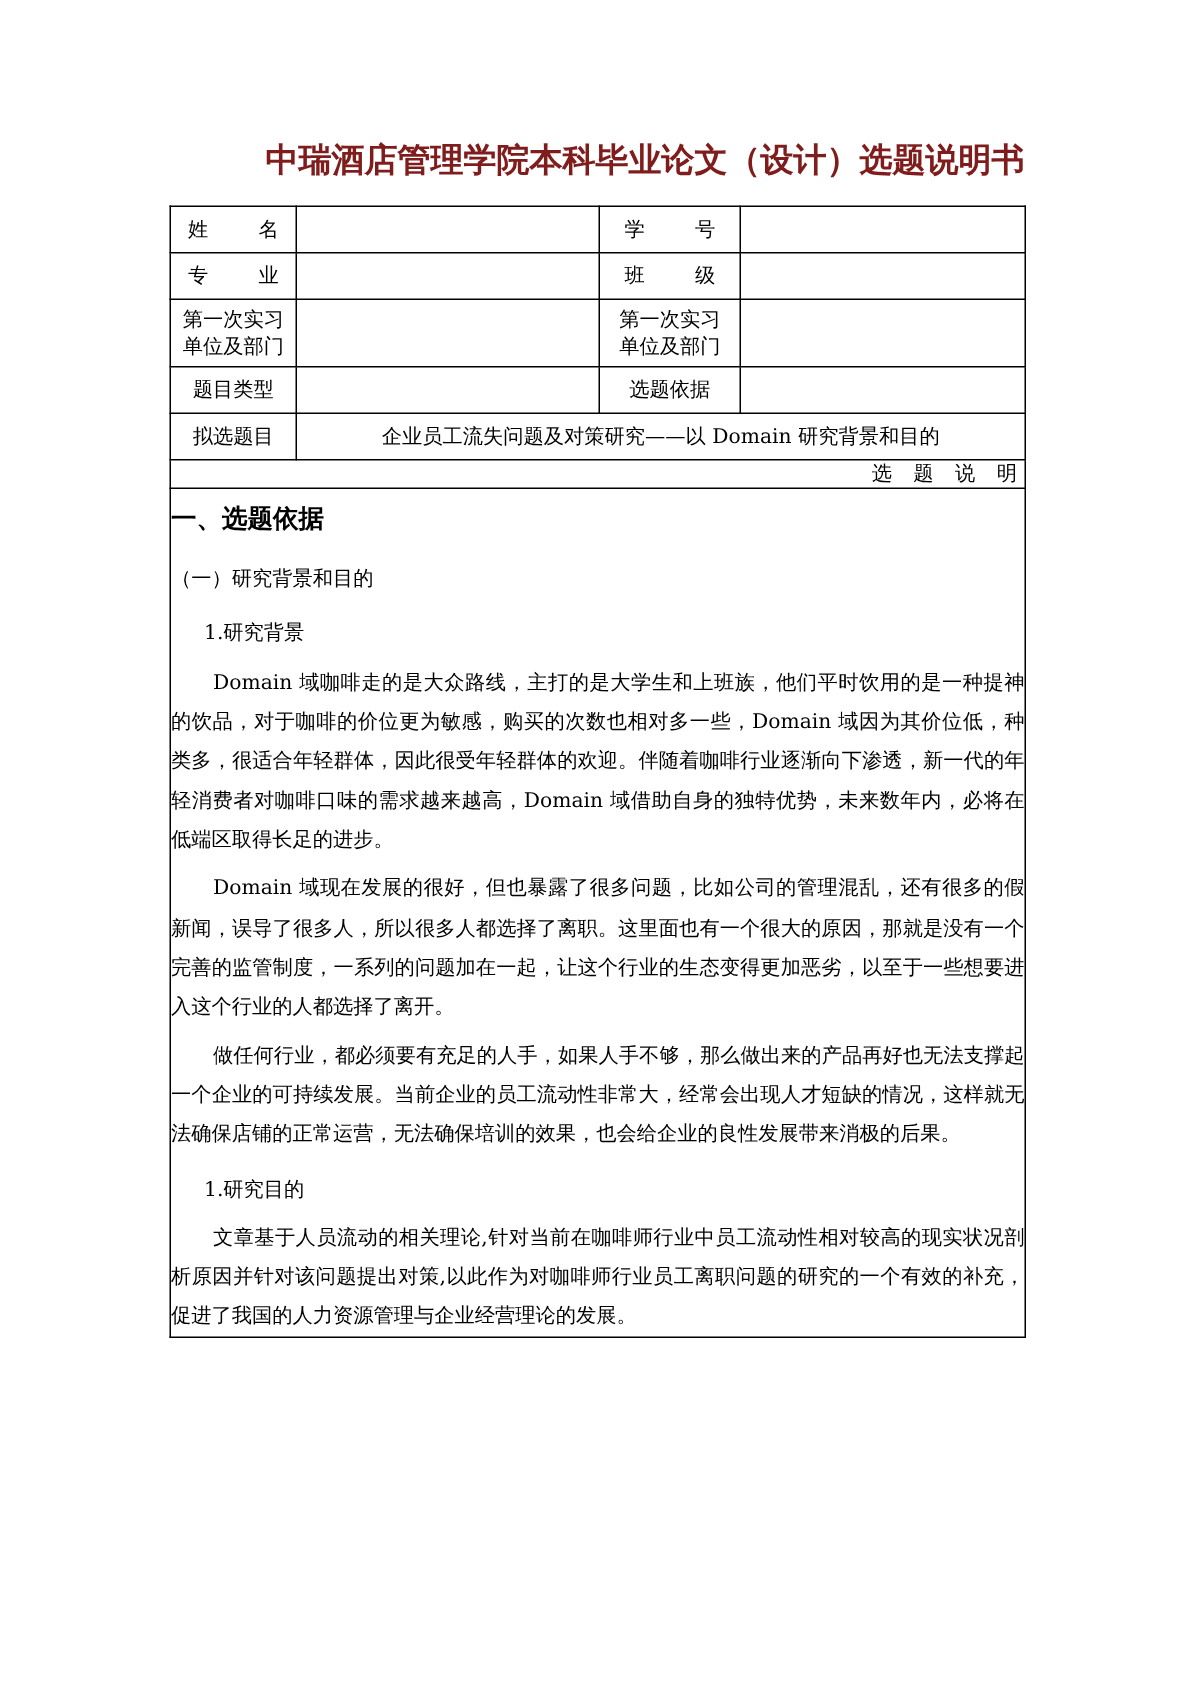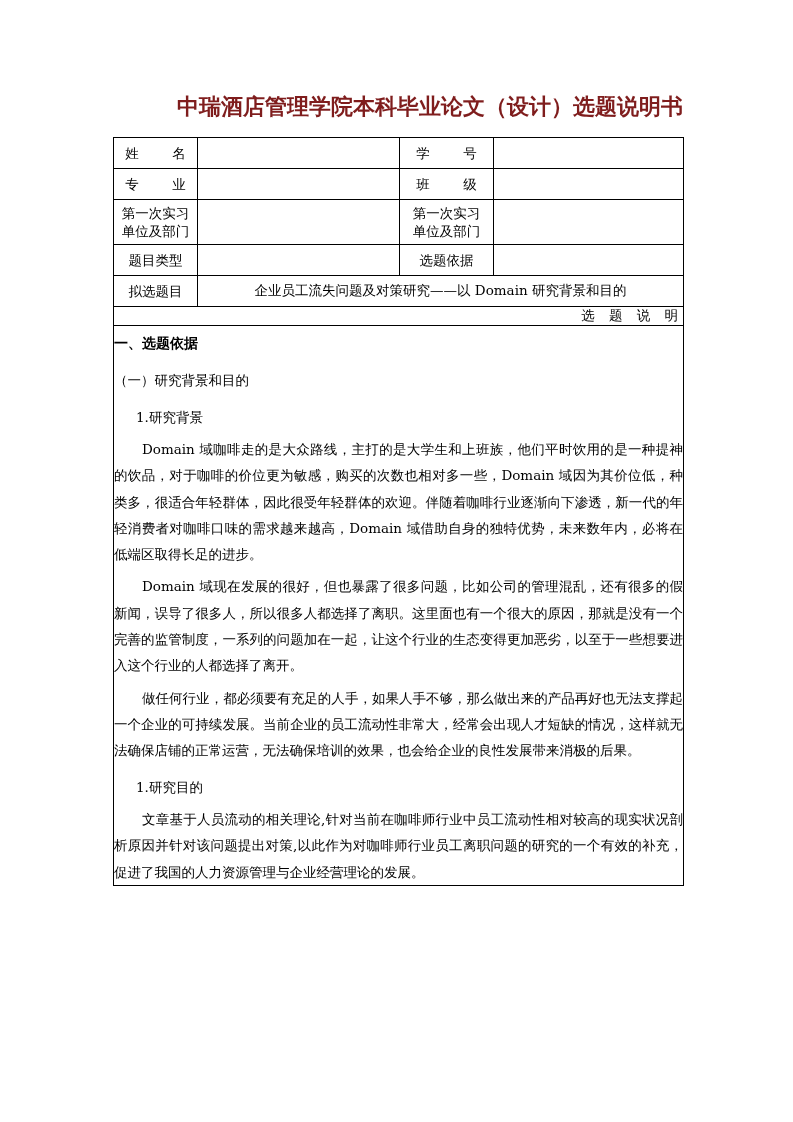--- a/index.html
+++ b/index.html
@@ -75,21 +75,21 @@
   .body-cell {
     padding: 10px 16px 18px 16px;
     vertical-align: top;
     font-size: 13.8px;
     line-height: 1.95;
     text-align: justify;
   }
   .b-head {
     font-weight: bold;
     margin: 4px 0 2px 0;
-    font-size: 14px;
+    font-size: 17px;
   }
   .b-sub {
     margin: 10px 0 2px 0;
     text-indent: 0;
   }
   .b-sub2 {
     margin: 10px 0 2px 0;
     padding-left: 22px;
   }
   .b-para {

